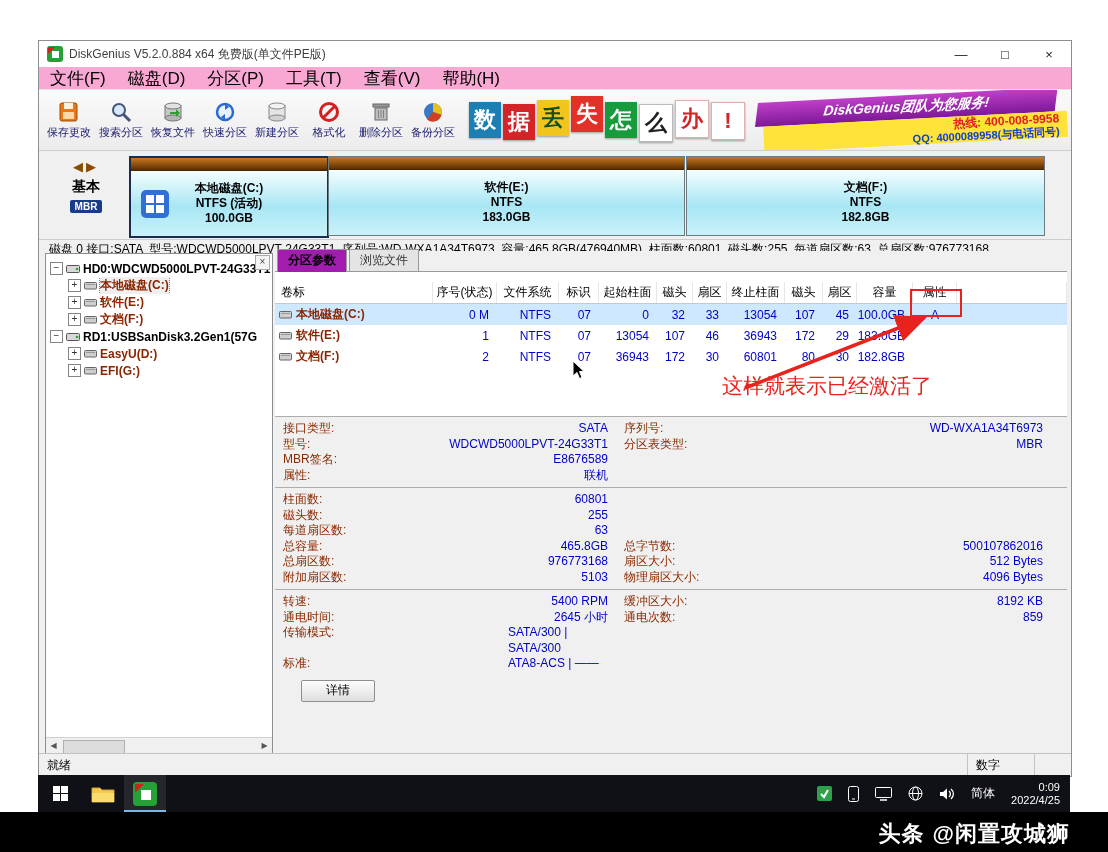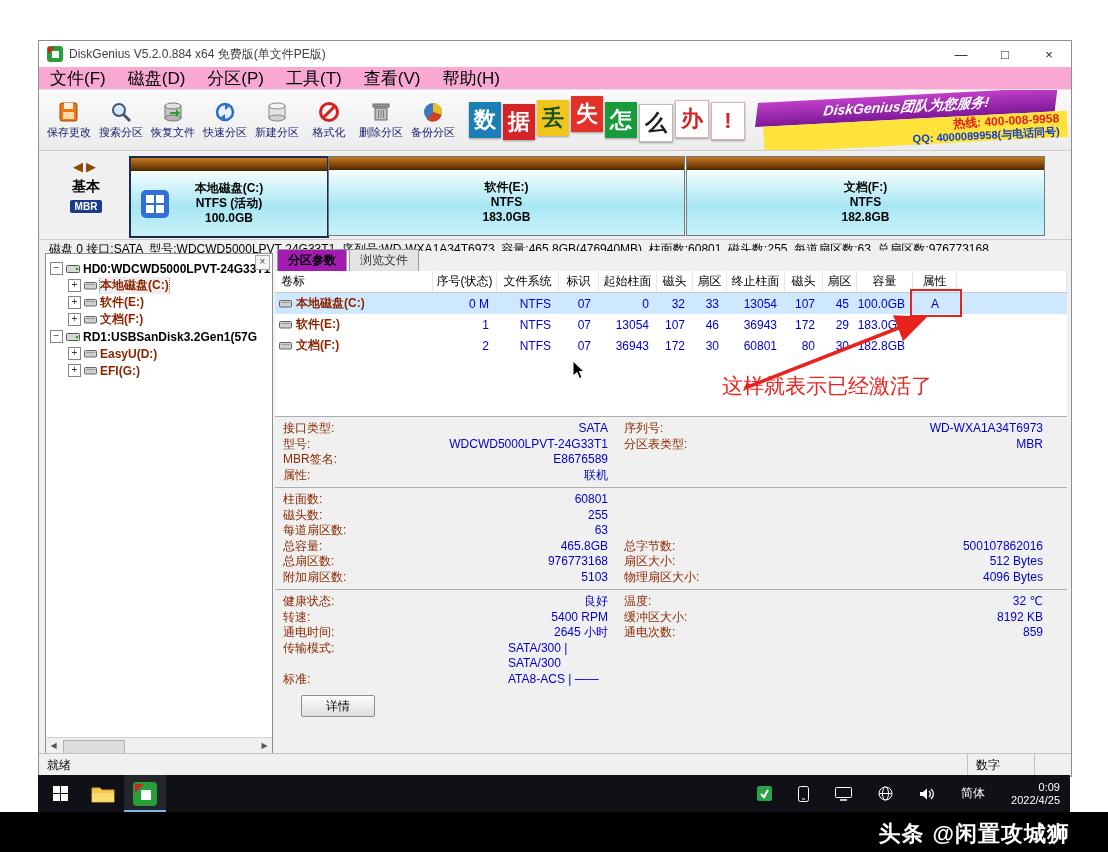--- a/index.html
+++ b/index.html
@@ -87,21 +87,21 @@
   .hs-track { flex:1; height:14px; position:relative; }
   .hs-thumb { position:absolute; left:2px; top:1px; width:60px; height:12px; background:#dcdcdc; border:1px solid #b0b0b0; }
   .hs-right { margin-left:auto; }
 
   .right-panel { position:absolute; left:236px; top:0; width:792px; height:503px; background:#fff; }
   .tabs { height:20px; display:flex; align-items:flex-end; border-bottom:1px solid #9a9a9a; background:#f0f0f0; padding-left:2px; }
   .tab { font-size:12px; padding:2px 10px 2px 10px; border:1px solid #9a9a9a; border-bottom:none;
          background:#e4e4e4; color:#333; margin-right:2px; }
   .tab.active { background:#a21caf; margin-bottom:-1px; padding-bottom:3px; font-weight:bold; color:#000; }
 
-  .ptable { position:absolute; left:0; top:20px; width:100%; height:145px; background:#fff; }
+  .ptable { position:absolute; left:0; top:31px; width:100%; height:145px; background:#fff; }
   .trow { display:grid; grid-template-columns:158px 64px 62px 40px 58px 36px 34px 58px 38px 34px 56px 44px 1fr;
           height:21px; align-items:center; font-size:12px; }
   .thead { border-bottom:1px solid #c8c8c8; color:#000; }
   .thead .tcell { border-right:1px solid #e6e6e6; height:100%; display:flex; align-items:center; justify-content:center; }
   .thead .tcell:first-child { justify-content:flex-start; padding-left:6px; }
   .tcell { overflow:hidden; white-space:nowrap; }
   .trow.selected { background:#cde8ff; }
   .c-num { text-align:right; padding-right:8px; color:#0000c8; }
   .c-attr { text-align:center; color:#0000c8; }
   .c-vol { display:flex; align-items:center; gap:4px; padding-left:4px; color:#8b2500; font-weight:bold; }
@@ -124,21 +124,21 @@
   .sb-end { width:28px; }
 
   
   .taskbar { position:absolute; left:38px; top:775px; width:1032px; height:37px; background:#101116;
              display:flex; align-items:center; color:#fff; }
   .start-btn { width:44px; height:37px; display:flex; align-items:center; justify-content:center; }
   .win-logo { display:grid; grid-template-columns:7px 7px; grid-template-rows:7px 7px; gap:1px; }
   .win-logo i { background:#fff; }
   .task-icon { width:42px; height:37px; display:flex; align-items:center; justify-content:center; }
   .task-icon.active { background:rgba(255,255,255,.09); box-shadow:inset 0 -2px 0 #76b9ed; }
-  .tray { margin-left:auto; display:flex; align-items:center; gap:26px; padding-right:10px; }
+  .tray { margin-left:auto; display:flex; align-items:center; gap:16px; padding-right:10px; }
   .tray svg { display:block; }
   .tray-lang { font-size:12px; }
   .tray-clock { text-align:right; font-size:11px; line-height:13px; }
 
   .bottombar { position:absolute; left:0; top:812px; width:1108px; height:40px; background:#000; }
   .watermark { position:absolute; right:38px; top:7px; color:#fff; font-size:22px; font-weight:bold; letter-spacing:1px;margin-left:26px; }
   .watermark .handle { font-weight:600; margin-left:8px; }
 
   
   .attr-box { position:absolute; left:910px; top:289px; width:48px; height:24px; border:2px solid #e8231d; z-index:30; }
@@ -538,27 +538,20 @@
           <div class="drow">
               <span class="dl">附加扇区数:</span>
               <span class="dv">5103</span>
               <span></span>
               <span class="dl2">物理扇区大小:</span>
               <span class="dv2">4096 Bytes</span>
             </div>
         </div>
         <div class="dsec">
           <div class="drow">
-              <span class="dl">健康状态:</span>
-              <span class="dv">良好</span>
-              <span></span>
-              <span class="dl2">温度:</span>
-              <span class="dv2">32 ℃</span>
-            </div>
-          <div class="drow">
               <span class="dl">转速:</span>
               <span class="dv">5400 RPM</span>
               <span></span>
               <span class="dl2">缓冲区大小:</span>
               <span class="dv2">8192 KB</span>
             </div>
           <div class="drow">
               <span class="dl">通电时间:</span>
               <span class="dv">2645 小时</span>
               <span></span>

